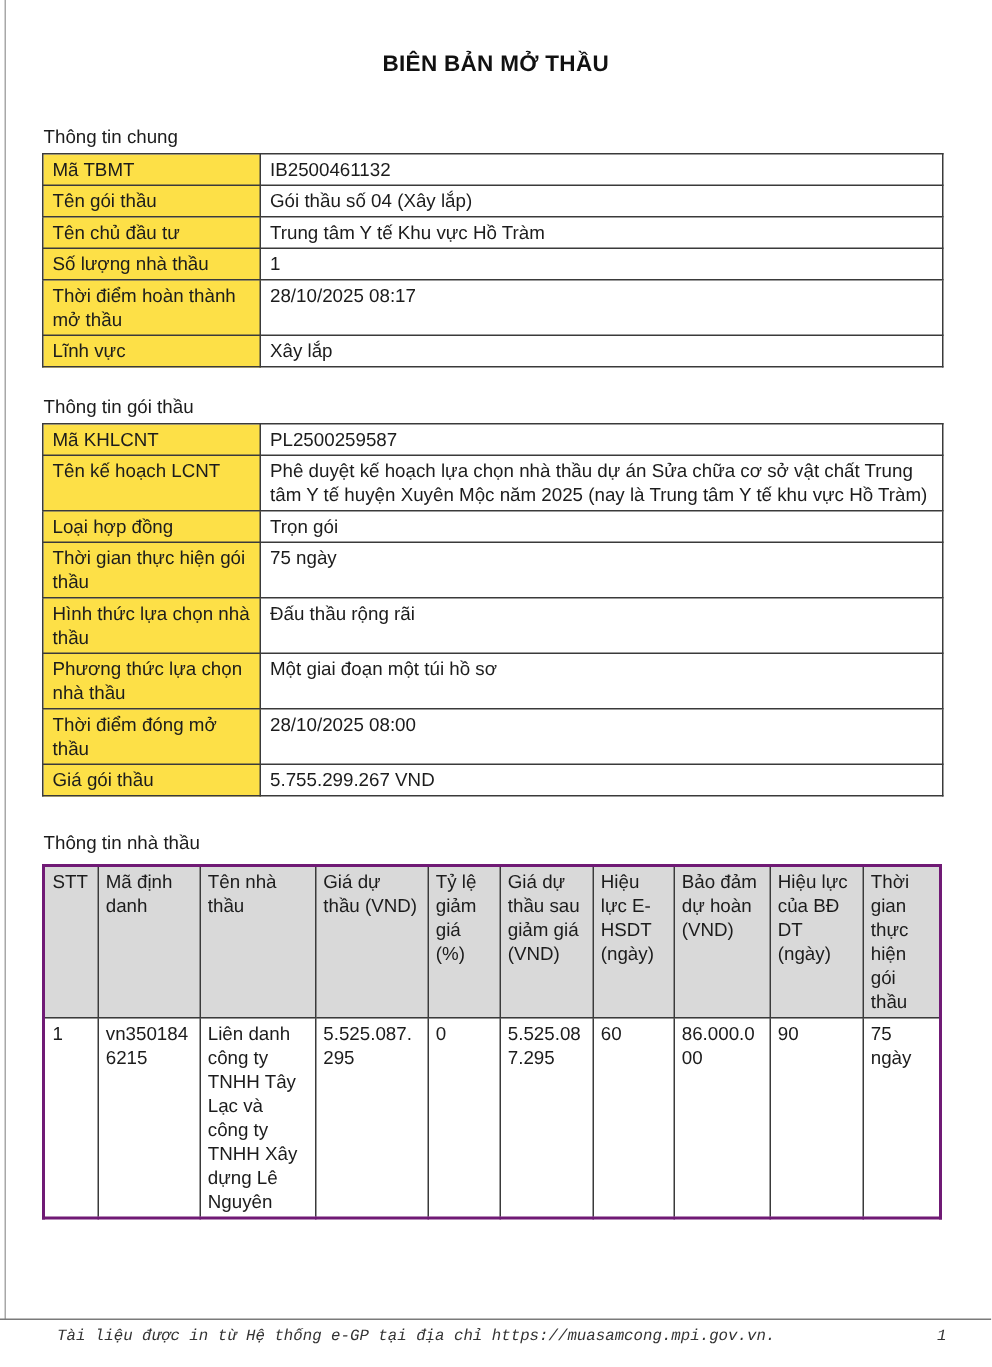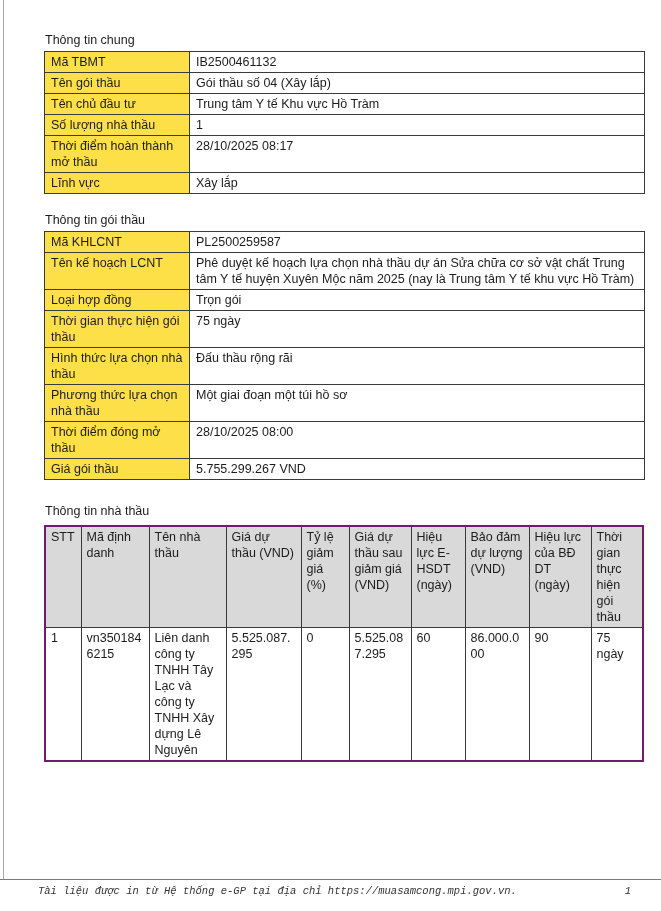--- a/index.html
+++ b/index.html
@@ -23,21 +23,21 @@
     background: #a8a8a8;
   }
   .doc-title {
     margin-top: 34px;
     text-align: center;
     font-size: 15px;
     font-weight: bold;
     color: #111;
     letter-spacing: 0.2px;
   }
-  .content { margin-left: 44px; width: 600px; }
+  .content { width: 600px; padding-left: 28px; }
   .section-heading {
     font-size: 12.5px;
     font-weight: normal;
     color: #1c1c1c;
     margin: 0 0 3px 1px;
     line-height: 15px;
   }
   .s1 { margin-top: 33px; }
   .s2 { margin-top: 19px; }
   .s3 { margin-top: 24px; margin-bottom: 6px; }
@@ -84,20 +84,21 @@
     line-height: 13px;
     font-family: Liberation Mono, monospace;
   }
 </style>
 </head>
 <body>
 
 <div class="page">
   <div class="page-edge-line"></div>
 
+  <h1 class="doc-title">BIÊN BẢN MỞ THẦU</h1>
 
   <div class="content">
 
     <h2 class="section-heading s1">Thông tin chung</h2>
     <table class="kv-table">
       <colgroup>
           <col style="width:145px">
           <col style="width:455px">
         </colgroup>
       <tbody>
@@ -186,21 +187,21 @@
       </colgroup>
       <thead>
         <tr>
           <th>STT</th>
           <th>Mã định danh</th>
           <th>Tên nhà thầu</th>
           <th>Giá dự thầu (VND)</th>
           <th>Tỷ lệ giảm giá (%)</th>
           <th>Giá dự thầu sau giảm giá (VND)</th>
           <th>Hiệu lực E-HSDT (ngày)</th>
-          <th>Bảo đảm dự lượng (VND)</th>
+          <th>Bảo đảm dự hoàn (VND)</th>
           <th>Hiệu lực của BĐ DT (ngày)</th>
           <th>Thời gian thực hiện gói thầu</th>
         </tr>
       </thead>
       <tbody>
         <tr>
           <td>1</td>
           <td class="brk">vn3501846215</td>
           <td>Liên danh công ty TNHH Tây Lạc và công ty TNHH Xây dựng Lê Nguyên</td>
           <td class="brk ta-r">5.525.087.295</td>

